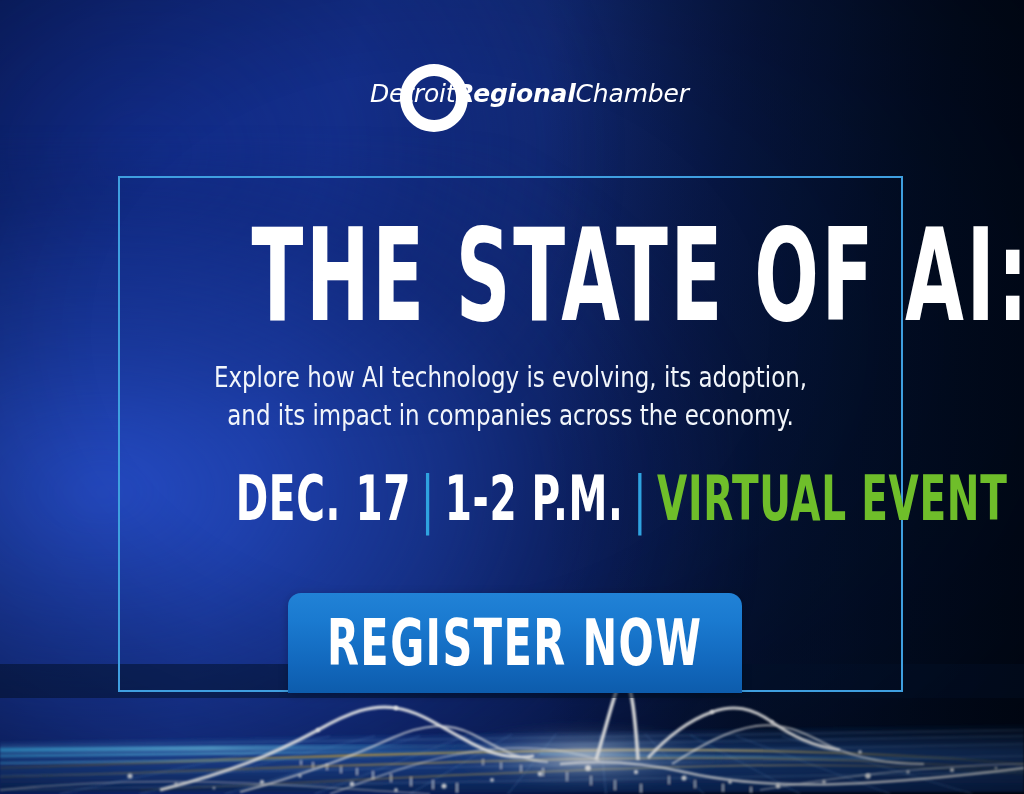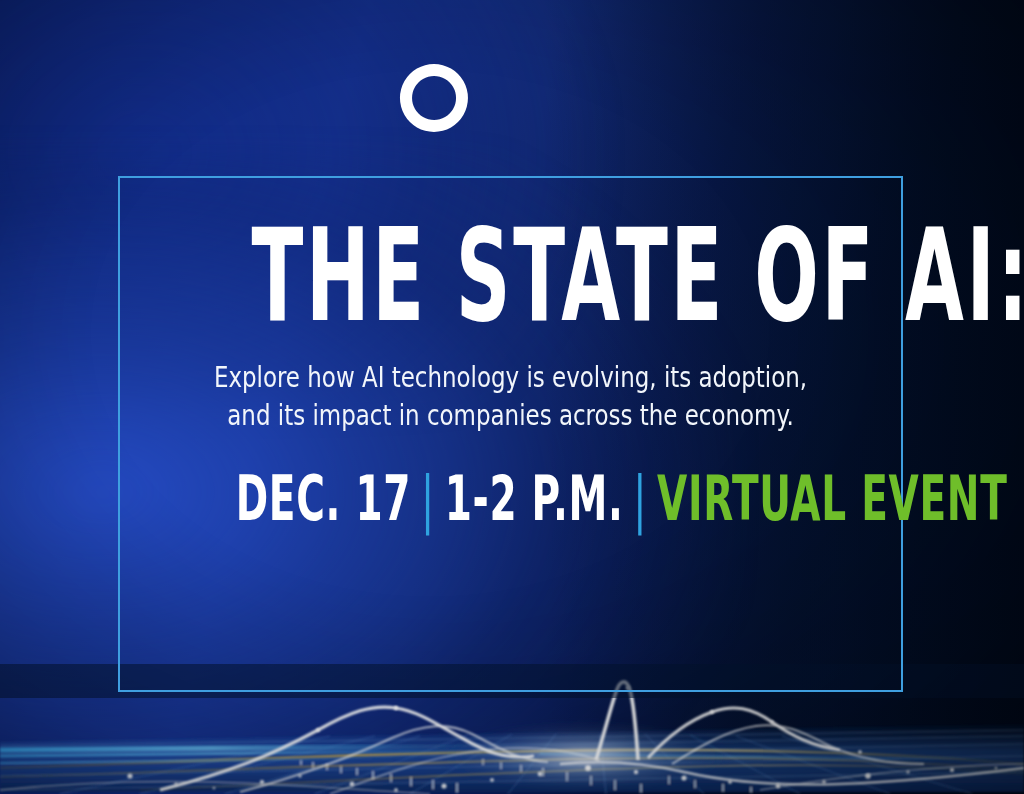--- a/index.html
+++ b/index.html
@@ -376,30 +376,36 @@
 
   <div class="bg-vignette"></div>
 
   <div class="logo">
     <div class="logo-inner">
       <div class="logo-ring">
         <svg width="72" height="72" viewBox="0 0 72 72" xmlns="http://www.w3.org/2000/svg">
           <path d="M36 2 A34 34 0 1 1 35.9 2 Z M36 14 A22 22 0 1 0 36.1 14 Z" fill="#ffffff" fill-rule="evenodd"></path>
         </svg>
       </div>
+      <div class="logo-word">
+        <span class="lt">Detroit</span><span class="bd">Regional</span><span class="lt">Chamber</span>
+      </div>
     </div>
   </div>
 
   <div class="frame"></div>
 
   <div class="headline">THE STATE OF AI:</div>
 
   <div class="subtitle">
     <span class="line">Explore how AI technology is evolving, its adoption,</span>
     <span class="line">and its impact in companies across the economy.</span>
   </div>
 
   <div class="eventline">
     <span class="ev-date">DEC. 17</span><span class="ev-sep">|</span><span class="ev-time">1-2 P.M.</span><span class="ev-sep">|</span><span class="ev-type">VIRTUAL EVENT</span>
   </div>
 
+  <div class="cta">
+    <span class="cta-label">REGISTER NOW</span>
+  </div>
 
 </div>
 
 </body></html>

